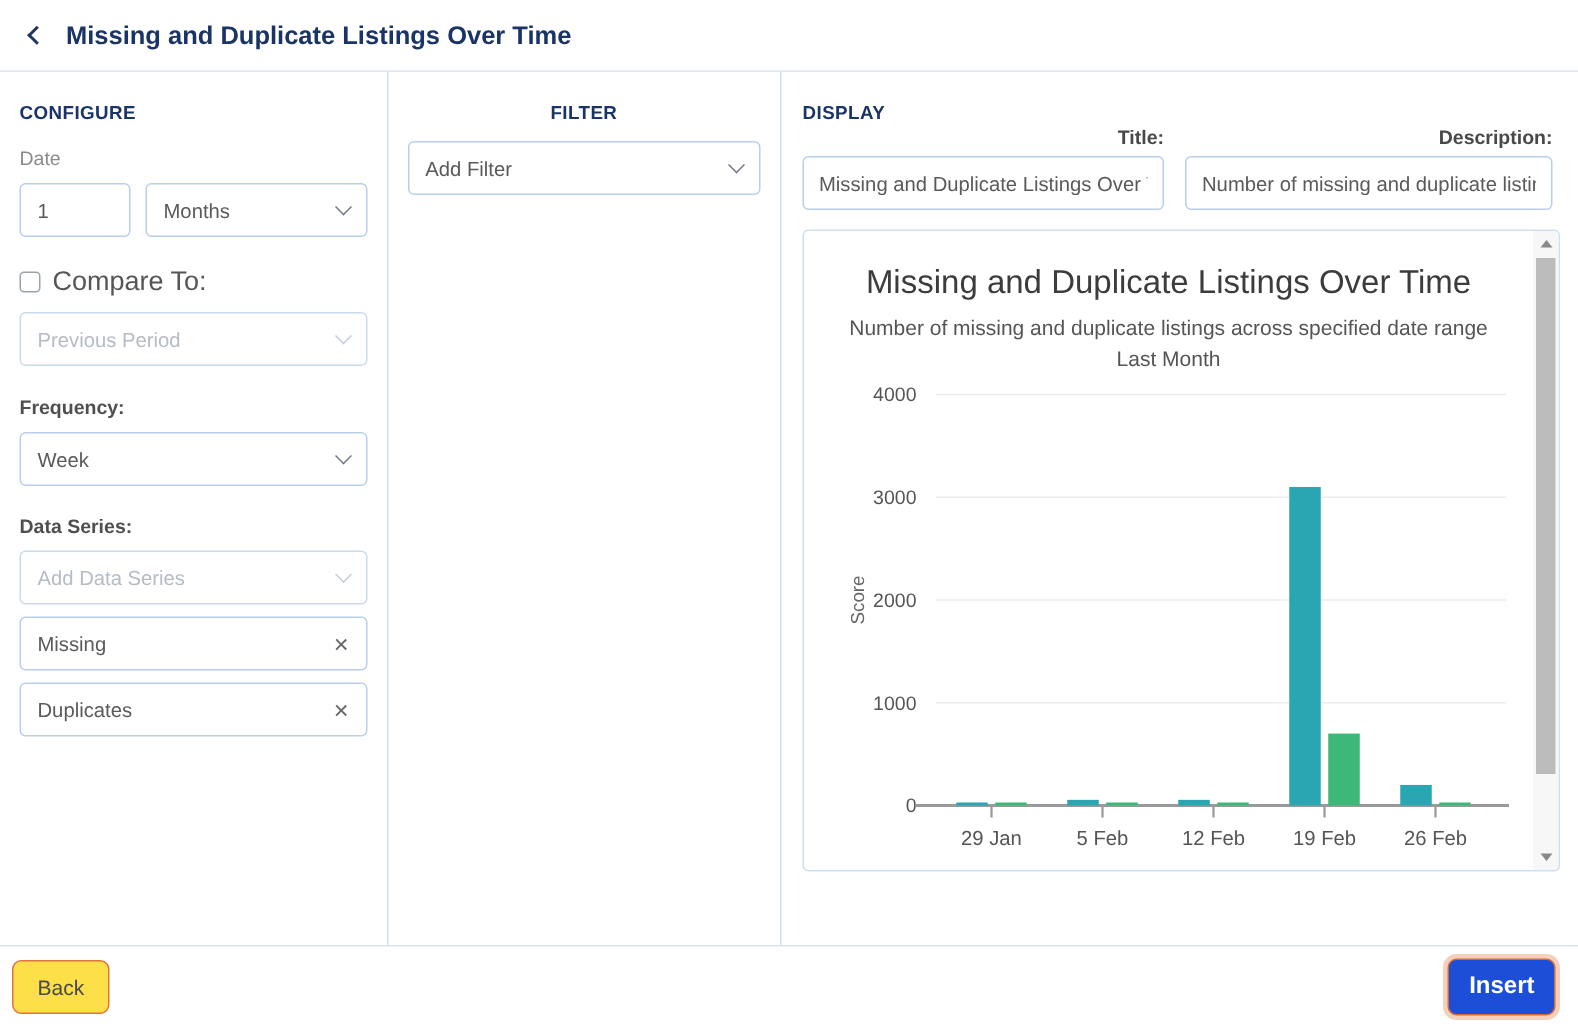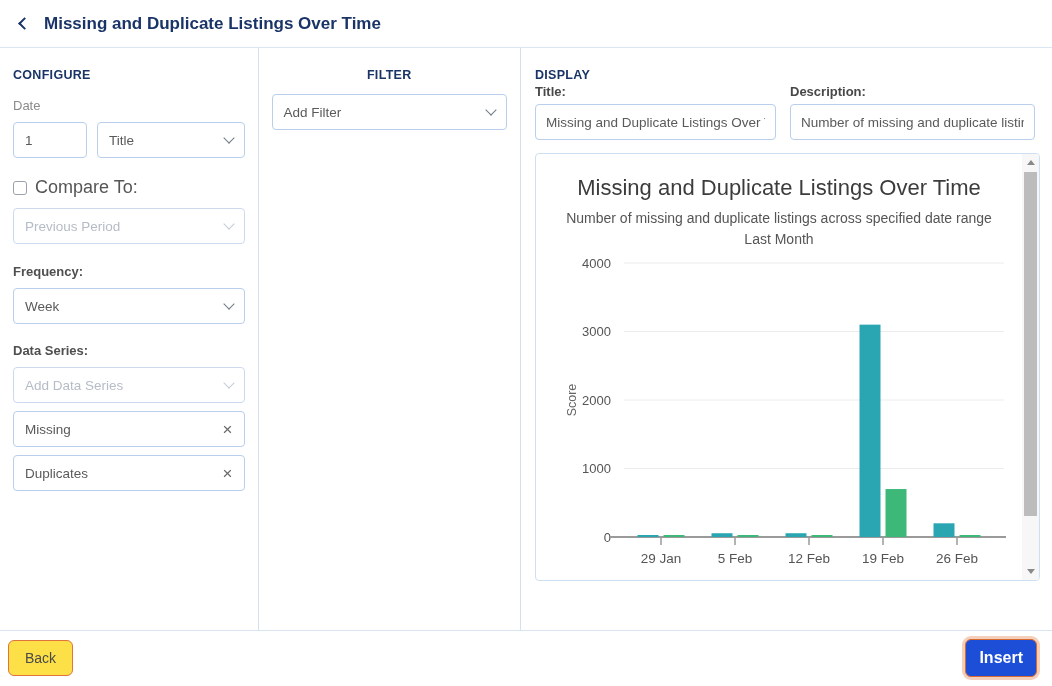--- a/index.html
+++ b/index.html
@@ -43,21 +43,21 @@
 
   .checkbox-row { display:flex; align-items:center; gap:8px; margin-top:19px; cursor:pointer; }
   .checkbox { width:14px; height:14px; border:1px solid #9aa3ad; border-radius:3px;
     background:#fff; flex:none; }
   .checkbox-row .lbl { font-size:18px; color:#565656; }
 
   .series-item .x { font-size:17px; color:#666; cursor:pointer; line-height:1; }
 
   
   .fields-row { display:flex; gap:14px; margin-top:2px; }
-  .field-label { font-size:13px; font-weight:600; color:#484848; }
+  .field-label { font-size:13px; font-weight:600; color:#484848;text-align:right; }
   .field input { margin-top:5px; height:36px; border:1px solid #b9cfec; border-radius:4px;
     font-size:13.5px; color:#5a5a5a; padding:0 10px;
     font-family:"Liberation Sans", sans-serif; }
   .field.title input { width:241px; }
   .field.desc  input { width:245px; }
 
   .chart-card { margin-top:13px; border:1px solid #cfdff2; border-radius:4px;
     height:428px; position:relative; overflow:hidden; background:#fff; }
   .chart-content { margin-right:17px; padding-top:21px; text-align:center; }
   .chart-title { font-size:22px; color:#3c3c3c; }
@@ -99,21 +99,21 @@
 
 <div class="main">
 
   <div class="col col-configure">
     <div class="sec-heading">CONFIGURE</div>
     <div class="muted-label mt16">Date</div>
 
     <div class="row-2">
       <input class="txt date-num" value="1" style="">
       <div class="select">
-        <span>Title</span>
+        <span>Months</span>
         <span class="chev"></span>
       </div>
     </div>
 
     <div class="checkbox-row">
       <span class="checkbox"></span>
       <span class="lbl">Compare To:</span>
     </div>
 
     <div class="select disabled mt10">

